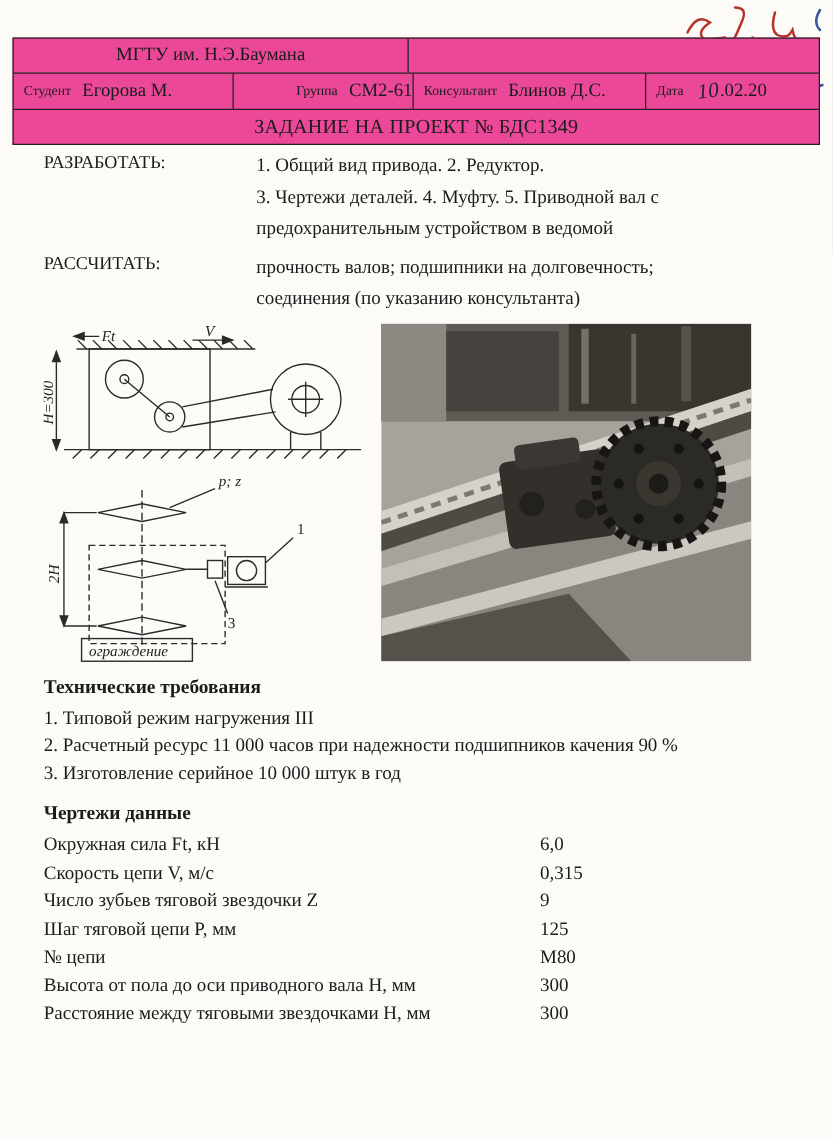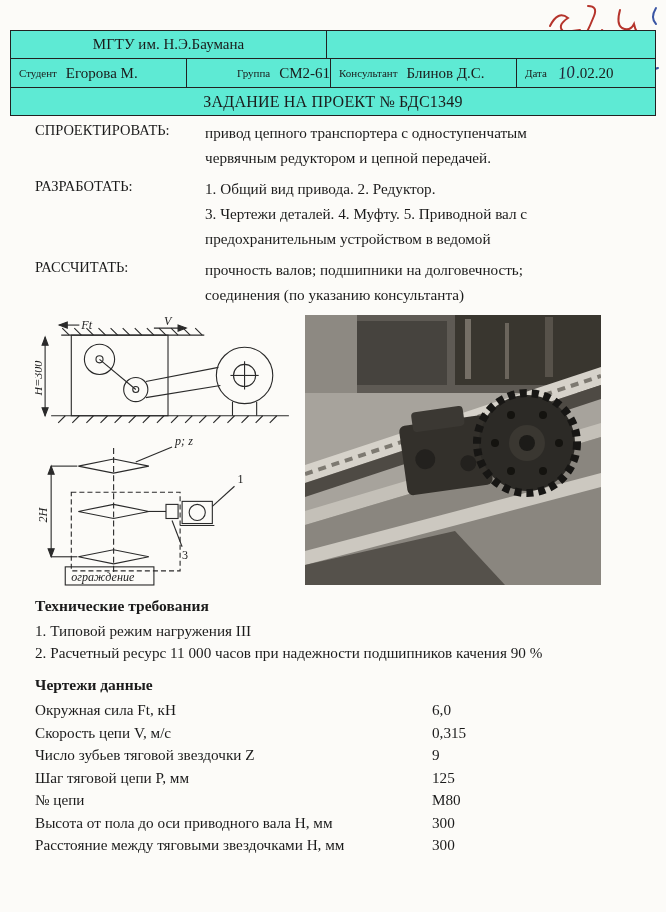--- a/index.html
+++ b/index.html
@@ -2,21 +2,21 @@
 <html><head>
 <meta charset="utf-8">
 <style>
   html,body { margin:0; padding:0; background:#e9e9e9; }
   .page {
     width:666px; height:912px; position:relative; overflow:hidden;
     background:#fcfbf8; color:#1b1b1b; margin:0 auto;
     font-family:"Liberation Serif","DejaVu Serif",serif;
   }
   
-  .header-table { position:absolute; left:10px; right:10px; top:30px; border:1.5px solid #222; background:#5eead4; }
+  .header-table { position:absolute; left:10px; right:10px; top:30px; border:1.5px solid #222; background:#ec4899; }
   .hrow { display:flex; align-items:stretch; border-bottom:1.5px solid #222; }
   .hrow:last-child { border-bottom:none; }
   .cell { display:flex; align-items:center; }
   .c-univ { width:315px; border-right:1.5px solid #222; justify-content:center; font-size:15px; height:27px; }
   .c-dept { flex:1; justify-content:center; font-size:15px; height:27px; }
   .r2 .cell { height:28px; padding-left:8px; box-sizing:border-box; }
   .c-student { width:176px; border-right:1.5px solid #222; }
   .c-group   { width:144px; border-right:1.5px solid #222;justify-content:flex-end; }
   .c-cons    { width:186px; border-right:1.5px solid #222;align-items:center; }
   .c-date    { flex:1; }
@@ -81,27 +81,20 @@
         <span class="small">Дата</span>
         <span class="hand">10</span>
         <span class="bold">.02.20</span>
       </div>
     </div>
     <div class="hrow row-title">ЗАДАНИЕ НА ПРОЕКТ № БДС1349</div>
   </div>
 
   <div class="content">
 
-    <div class="section">
-      <div class="sec-label">СПРОЕКТИРОВАТЬ:</div>
-      <div class="sec-lines">
-        <div>привод цепного транспортера с одноступенчатым</div>
-        <div>червячным редуктором и цепной передачей.</div>
-      </div>
-    </div>
 
     <div class="section">
       <div class="sec-label">РАЗРАБОТАТЬ:</div>
       <div class="sec-lines">
         <div>1. Общий вид привода. 2. Редуктор.</div>
         <div>3. Чертежи деталей. 4. Муфту.  5. Приводной вал с</div>
         <div>предохранительным устройством в ведомой</div>
       </div>
     </div>
 
@@ -222,20 +215,21 @@
           <circle cx="206" cy="100" r="4" fill="#14130f"></circle>
           <circle cx="238" cy="100" r="4" fill="#14130f"></circle>
         </g>
       </svg>
     </div>
 
     <div class="tech">
       <div class="tech-title">Технические требования</div>
       <div class="tech-item">1. Типовой режим нагружения  III</div>
       <div class="tech-item">2. Расчетный ресурс   11 000 часов при надежности подшипников качения 90 %</div>
+      <div class="tech-item">3. Изготовление серийное  10 000 штук в год</div>
     </div>
 
     <div class="inputs">
       <div class="inputs-title">Чертежи данные</div>
       <div class="in-row">
         <span>Окружная сила Ft, кН</span>
         <span>6,0</span>
       </div>
       <div class="in-row">
         <span>Скорость цепи V, м/с</span>

